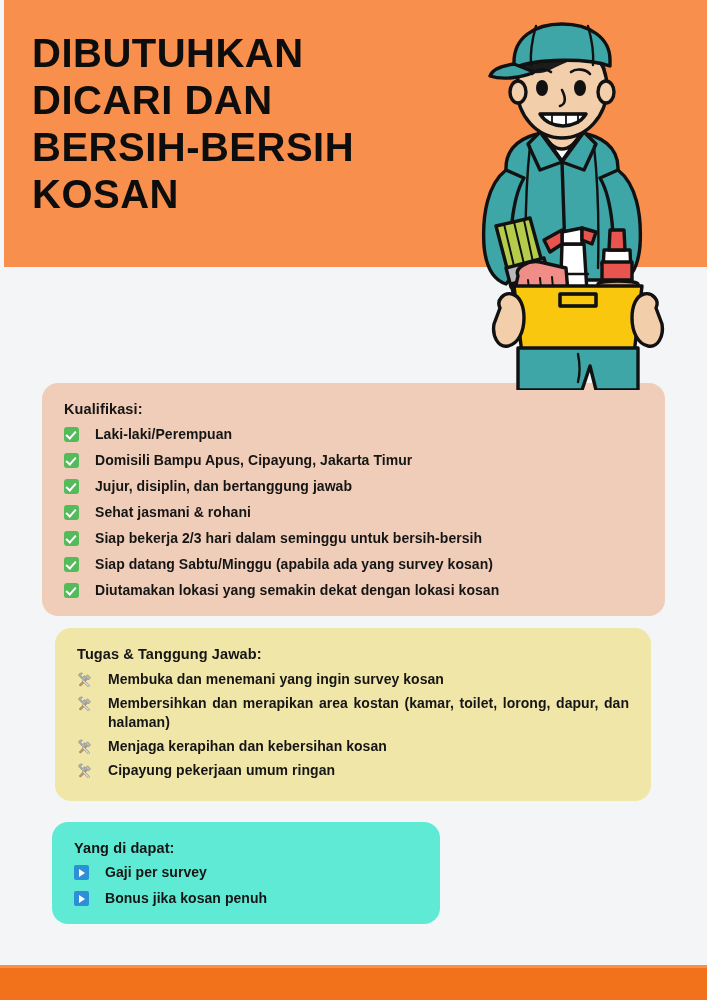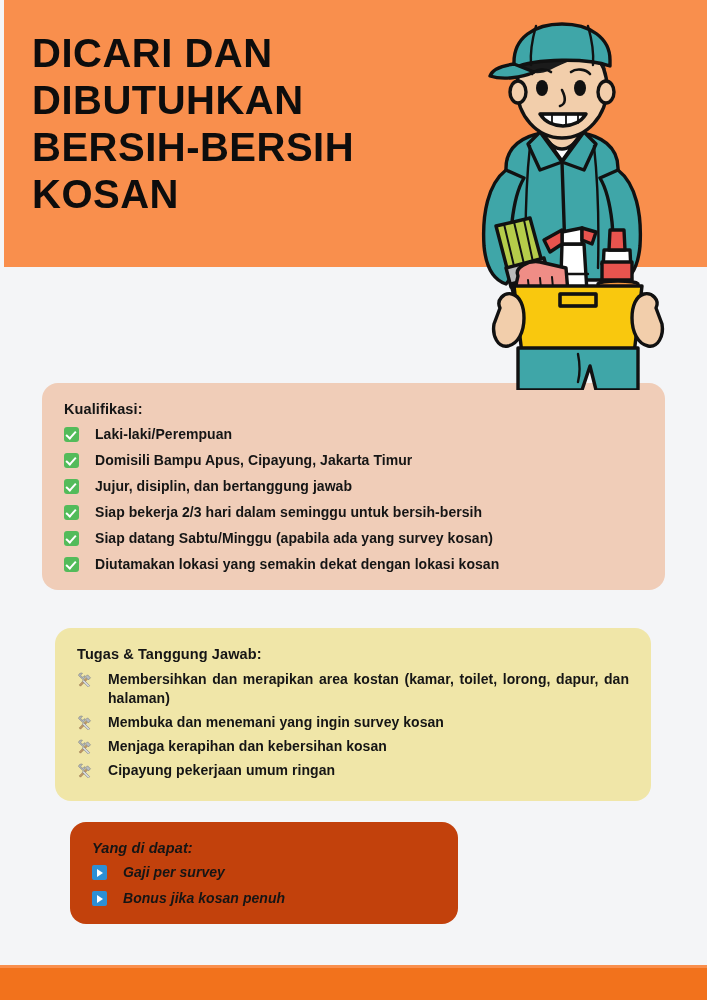--- a/index.html
+++ b/index.html
@@ -144,25 +144,24 @@
   }
   #card-tasks {
     left: 55px;
     top: 628px;
     width: 596px;
     background: #f0e6a8;
   }
   #card-tasks .item { margin-bottom: 5px; }
   #card-tasks .item-text { text-align: justify; }
   #card-benefits {
-    left: 70px;
+    left: 52px;
     top: 822px;
     width: 388px;
-    background: #c2410c;
-    font-style: italic;
+    background: #5eead4;
   }
   #card-benefits .card-title { margin-bottom: 7px; }
 
   
   .footer-band {
     position: absolute;
     left: 0;
     bottom: 0;
     width: 707px;
     height: 35px;
@@ -178,22 +177,22 @@
   }
 </style>
 </head>
 <body>
 
 <div class="poster">
 
   <div class="header-band"></div>
 
   <h1 class="headline">
+    <span class="hl-line">DIBUTUHKAN</span>
     <span class="hl-line">DICARI DAN</span>
-    <span class="hl-line">DIBUTUHKAN</span>
     <span class="hl-line">BERSIH-BERSIH</span>
     <span class="hl-line">KOSAN</span>
   </h1>
 
   <div class="worker">
     <svg viewBox="0 0 237 372" xmlns="http://www.w3.org/2000/svg">
       <g stroke="#111111" stroke-width="3.4" stroke-linejoin="round" stroke-linecap="round">
 
         <path d="M72 108 h38 v42 h-38 z" fill="#f2ceab"></path>
 
@@ -292,66 +291,70 @@
     <div class="item">
       <span class="bullet-ico ico-check"></span>
       <span class="item-text">Domisili Bampu Apus, Cipayung, Jakarta Timur</span>
     </div>
     <div class="item">
       <span class="bullet-ico ico-check"></span>
       <span class="item-text">Jujur, disiplin, dan bertanggung jawab</span>
     </div>
     <div class="item">
       <span class="bullet-ico ico-check"></span>
+      <span class="item-text">Sehat jasmani &amp; rohani</span>
+    </div>
+    <div class="item">
+      <span class="bullet-ico ico-check"></span>
       <span class="item-text">Siap bekerja 2/3 hari dalam seminggu untuk bersih-bersih</span>
     </div>
     <div class="item">
       <span class="bullet-ico ico-check"></span>
       <span class="item-text">Siap datang Sabtu/Minggu (apabila ada yang survey kosan)</span>
     </div>
     <div class="item">
       <span class="bullet-ico ico-check"></span>
       <span class="item-text">Diutamakan lokasi yang semakin dekat dengan lokasi kosan</span>
     </div>
   </div>
 
   <div class="card" id="card-tasks">
     <div class="card-title">Tugas &amp; Tanggung Jawab:</div>
 
+    <div class="item">
+      <span class="bullet-ico ico-tools">
+        <svg viewBox="0 0 16 16" xmlns="http://www.w3.org/2000/svg">
+          <path d="M2.4 13.8 L9.6 6.6 L10.9 7.9 L3.7 15.1 Z" fill="#c49a6c" stroke="#8a6a43" stroke-width="0.6"></path>
+          <path d="M9 5.2 L11.2 3 L14.4 6.2 L12.2 8.4 Z" fill="#b9bdc1" stroke="#6f7479" stroke-width="0.6"></path>
+          <path d="M13.6 14.6 L7.2 8.2 L5.6 9.8 L12 16 Z" fill="#d8dadd" stroke="#72767a" stroke-width="0.6"></path>
+          <path d="M1.6 3.6 A3 3 0 0 1 5.8 1.4 L3.9 3.3 L4.6 5 L6.4 5.6 L8.2 3.8 A3 3 0 0 1 6.1 7.9 Z" fill="#b9bdc1" stroke="#6f7479" stroke-width="0.6"></path>
+        </svg>
+      </span>
+      <span class="item-text">Membuka dan menemani yang ingin survey kosan</span>
+    </div>
     <div class="item">
       <span class="bullet-ico ico-tools">
         <svg viewBox="0 0 16 16" xmlns="http://www.w3.org/2000/svg">
           <path d="M2.4 13.8 L9.6 6.6 L10.9 7.9 L3.7 15.1 Z" fill="#c49a6c" stroke="#8a6a43" stroke-width="0.6"></path>
           <path d="M9 5.2 L11.2 3 L14.4 6.2 L12.2 8.4 Z" fill="#b9bdc1" stroke="#6f7479" stroke-width="0.6"></path>
           <path d="M13.6 14.6 L7.2 8.2 L5.6 9.8 L12 16 Z" fill="#d8dadd" stroke="#72767a" stroke-width="0.6"></path>
           <path d="M1.6 3.6 A3 3 0 0 1 5.8 1.4 L3.9 3.3 L4.6 5 L6.4 5.6 L8.2 3.8 A3 3 0 0 1 6.1 7.9 Z" fill="#b9bdc1" stroke="#6f7479" stroke-width="0.6"></path>
         </svg>
       </span>
       <span class="item-text">Membersihkan dan merapikan area kostan (kamar, toilet, lorong, dapur, dan halaman)</span>
     </div>
     <div class="item">
       <span class="bullet-ico ico-tools">
         <svg viewBox="0 0 16 16" xmlns="http://www.w3.org/2000/svg">
           <path d="M2.4 13.8 L9.6 6.6 L10.9 7.9 L3.7 15.1 Z" fill="#c49a6c" stroke="#8a6a43" stroke-width="0.6"></path>
           <path d="M9 5.2 L11.2 3 L14.4 6.2 L12.2 8.4 Z" fill="#b9bdc1" stroke="#6f7479" stroke-width="0.6"></path>
           <path d="M13.6 14.6 L7.2 8.2 L5.6 9.8 L12 16 Z" fill="#d8dadd" stroke="#72767a" stroke-width="0.6"></path>
           <path d="M1.6 3.6 A3 3 0 0 1 5.8 1.4 L3.9 3.3 L4.6 5 L6.4 5.6 L8.2 3.8 A3 3 0 0 1 6.1 7.9 Z" fill="#b9bdc1" stroke="#6f7479" stroke-width="0.6"></path>
         </svg>
       </span>
-      <span class="item-text">Membuka dan menemani yang ingin survey kosan</span>
-    </div>
-    <div class="item">
-      <span class="bullet-ico ico-tools">
-        <svg viewBox="0 0 16 16" xmlns="http://www.w3.org/2000/svg">
-          <path d="M2.4 13.8 L9.6 6.6 L10.9 7.9 L3.7 15.1 Z" fill="#c49a6c" stroke="#8a6a43" stroke-width="0.6"></path>
-          <path d="M9 5.2 L11.2 3 L14.4 6.2 L12.2 8.4 Z" fill="#b9bdc1" stroke="#6f7479" stroke-width="0.6"></path>
-          <path d="M13.6 14.6 L7.2 8.2 L5.6 9.8 L12 16 Z" fill="#d8dadd" stroke="#72767a" stroke-width="0.6"></path>
-          <path d="M1.6 3.6 A3 3 0 0 1 5.8 1.4 L3.9 3.3 L4.6 5 L6.4 5.6 L8.2 3.8 A3 3 0 0 1 6.1 7.9 Z" fill="#b9bdc1" stroke="#6f7479" stroke-width="0.6"></path>
-        </svg>
-      </span>
       <span class="item-text">Menjaga kerapihan dan kebersihan kosan</span>
     </div>
     <div class="item">
       <span class="bullet-ico ico-tools">
         <svg viewBox="0 0 16 16" xmlns="http://www.w3.org/2000/svg">
           <path d="M2.4 13.8 L9.6 6.6 L10.9 7.9 L3.7 15.1 Z" fill="#c49a6c" stroke="#8a6a43" stroke-width="0.6"></path>
           <path d="M9 5.2 L11.2 3 L14.4 6.2 L12.2 8.4 Z" fill="#b9bdc1" stroke="#6f7479" stroke-width="0.6"></path>
           <path d="M13.6 14.6 L7.2 8.2 L5.6 9.8 L12 16 Z" fill="#d8dadd" stroke="#72767a" stroke-width="0.6"></path>
           <path d="M1.6 3.6 A3 3 0 0 1 5.8 1.4 L3.9 3.3 L4.6 5 L6.4 5.6 L8.2 3.8 A3 3 0 0 1 6.1 7.9 Z" fill="#b9bdc1" stroke="#6f7479" stroke-width="0.6"></path>
         </svg>

